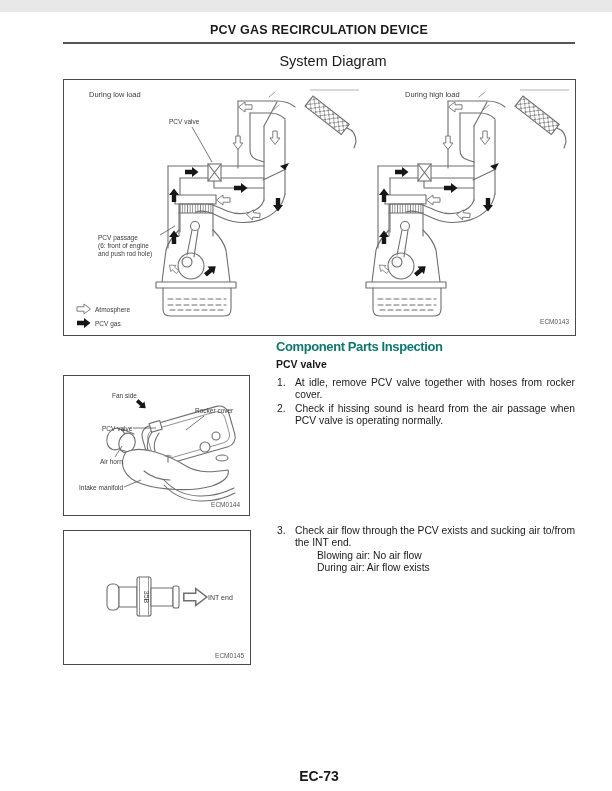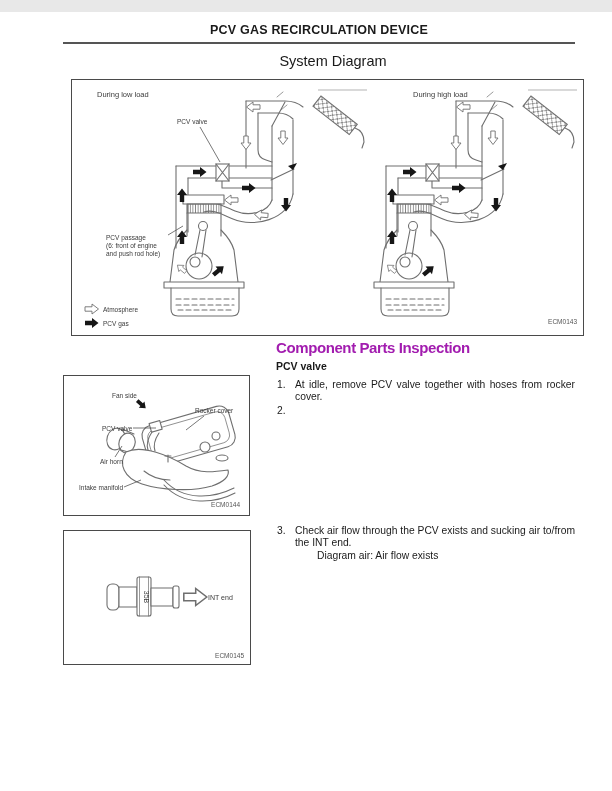--- a/index.html
+++ b/index.html
@@ -6,27 +6,27 @@
   .page{
     position:relative;width:612px;height:791px;background:#ffffff;
     font-family:"Liberation Sans","DejaVu Sans",sans-serif;color:#1a1a1a;
     margin:12px auto;overflow:hidden;
   }
   .content-center{position:absolute;left:63px;width:512px;text-align:center;}
   .doc-title{top:11px;font-size:12.5px;font-weight:bold;letter-spacing:0.2px;}
   .title-rule{position:absolute;left:63px;top:30px;width:512px;height:2px;background:#555;}
   .section-heading{top:41px;font-size:14.5px;font-weight:normal;text-indent:28px;}
   .figure-box{position:absolute;border:1px solid #4a4a4a;background:#fff;}
-  #fig-system{left:71px;top:67px;width:511px;height:255px;}
+  #fig-system{left:63px;top:67px;width:511px;height:255px;}
   #fig-rocker{left:63px;top:363px;width:185px;height:139px;}
   #fig-valve{left:63px;top:518px;width:186px;height:133px;}
   .col{position:absolute;left:276px;width:299px;}
   #inspection-block{top:327px;}
   #step3-block{top:513px;}
-  .h2{font-size:15px;font-weight:bold;letter-spacing:-0.4px;margin:0 0 4px 0;color:#a21caf;}
+  .h2{font-size:13px;font-weight:bold;letter-spacing:-0.4px;margin:0 0 4px 0;color:#0f766e;}
   .h3{font-size:10.5px;font-weight:bold;margin:0 0 7px 0;}
   .step{position:relative;padding-left:19px;text-align:justify;
         font-size:10.3px;line-height:12.4px;margin:0 0 1px 0;}
   .step .num{position:absolute;left:1px;top:0;}
   .sub{margin-left:22px;text-align:left;}
   .footer{top:756px;font-size:14px;font-weight:bold;}
   
   .ln{fill:none;stroke:#6f6f6f;stroke-width:1.1px;stroke-linecap:round;stroke-linejoin:round;}
   .thin{stroke-width:0.7px;}
   .fa{fill:#161616;stroke:none;}
@@ -159,28 +159,30 @@
 
   <div class="col" id="inspection-block">
     <div class="h2">Component Parts Inspection</div>
     <div class="h3">PCV valve</div>
     <div class="step">
       <span class="num">1.</span>
       <span>At idle, remove PCV valve together with hoses from rocker cover.</span>
     </div>
     <div class="step">
       <span class="num">2.</span>
+      <span>Check if hissing sound is heard from the air passage when PCV valve is operating normally.</span>
     </div>
   </div>
 
   <div class="col" id="step3-block">
     <div class="step">
       <span class="num">3.</span>
       <span>Check air flow through the PCV exists and sucking air to/from the INT end.</span>
-      <div class="sub">Diagram air: Air flow exists</div>
+      <div class="sub">Blowing air: No air flow</div>
+      <div class="sub">During air: Air flow exists</div>
     </div>
   </div>
 
   <div class="figure-box" id="fig-rocker">
     <svg width="183" height="137" viewBox="0 0 183 137">
       <defs>
         <path id="fa2" d="M-6,-2.2 L1,-2.2 L1,-5 L7.5,0 L1,5 L1,2.2 L-6,2.2 Z"></path>
       </defs>
       <g class="ln">
         <g transform="rotate(-16 122 62)">
@@ -235,14 +237,15 @@
         <rect x="87" y="57" width="22" height="18" fill="#fff"></rect>
         <rect x="109" y="55" width="6" height="22" rx="2" fill="#fff"></rect>
       </g>
       <text class="mark" transform="translate(80,66) rotate(90)">35B</text>
       <use href="#fa3" class="oa" transform="translate(130,66) scale(1.7)"></use>
       <text x="144" y="69" class="figtext7">INT end</text>
       <text x="180" y="127" class="figid">ECM0145</text>
     </svg>
   </div>
 
+  <div class="content-center footer">EC-73</div>
 
 </div>
 
 </body></html>

